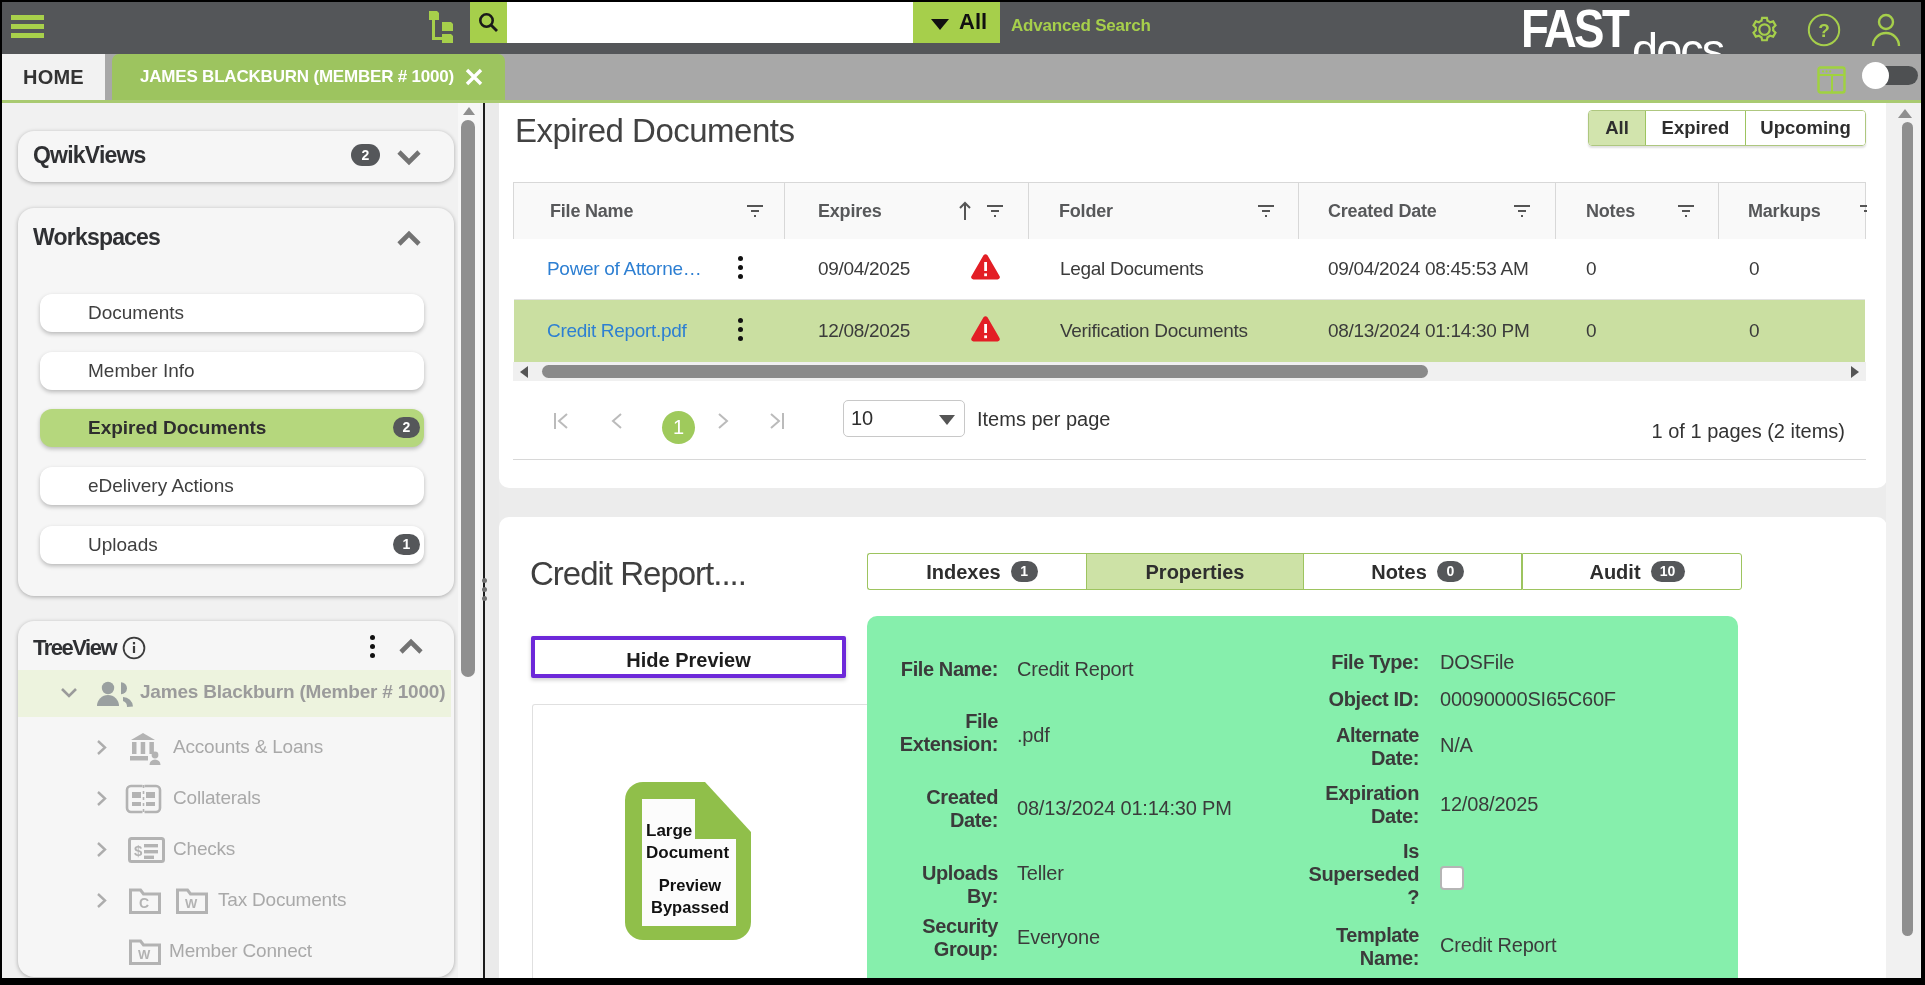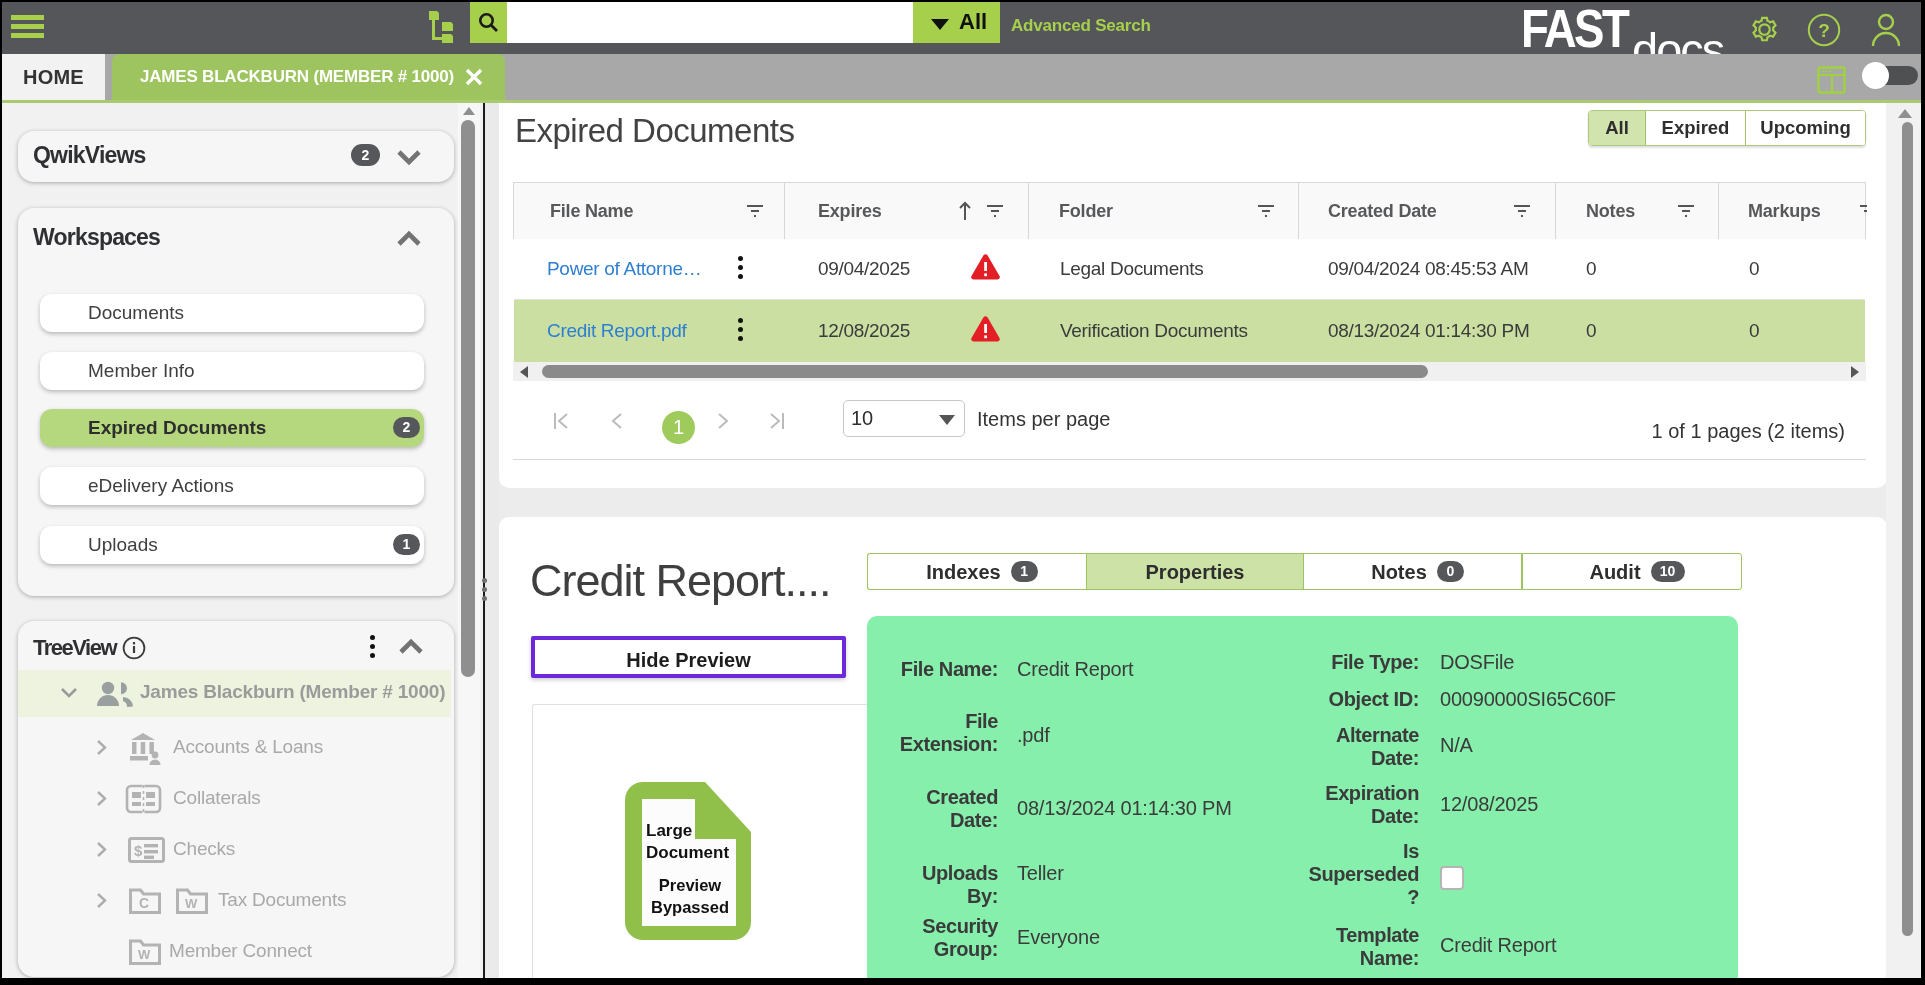--- a/index.html
+++ b/index.html
@@ -342,21 +342,21 @@
         </svg>
       <div class="abs" style="left:330px;top:19px;width:122px;height:37px;border:1px solid #c8c8c8;border-radius:5px;background:#fff;">
         <span style="position:absolute;left:7px;top:6px;font-size:20px;color:#2e2e2e;">10</span>
         <div style="position:absolute;right:9px;top:14px;width:0;height:0;border-left:8px solid transparent;border-right:8px solid transparent;border-top:10px solid #555;"></div>
       </div>
       <div class="abs" style="left:464px;top:27px;font-size:20px;color:#333;">Items per page</div>
       <div class="abs" style="right:21px;top:39px;font-size:20px;color:#333;">1 of 1 pages (2 items)</div>
     </div>
   </div>
   <div id="botpanel" class="abs">
-    <div class="abs" style="left:31px;top:38px;font-size:45px;color:#3f3f3f;letter-spacing:-1px;">Credit Report....</div>
+    <div class="abs" style="left:31px;top:38px;font-size:33px;color:#3f3f3f;letter-spacing:-1px;">Credit Report....</div>
 
     <div class="abs" style="left:368px;top:36px;width:875px;height:38px;display:flex;">
       <div class="btab" style="position:relative;width:219px;border-right:none;border-radius:3px 0 0 3px;line-height:36px;">Indexes<span class="badge" style="position:relative;display:inline-block;left:10px;top:-3px;width:27px;height:21px;line-height:21px;">1</span></div>
       <div class="btab" style="position:relative;width:218px;background:#cde2a6;line-height:36px;">Properties</div>
       <div class="btab" style="position:relative;width:218px;border-left:none;line-height:36px;">Notes<span class="badge" style="position:relative;display:inline-block;left:10px;top:-3px;width:27px;height:21px;line-height:21px;">0</span></div>
       <div class="btab" style="position:relative;flex:1;border-left:1px solid #9dc45f;border-radius:0 3px 3px 0;line-height:36px;">Audit<span class="badge" style="position:relative;display:inline-block;left:10px;top:-3px;width:34px;height:21px;line-height:21px;">10</span></div>
     </div>
 
     <div class="abs" style="left:32px;top:119px;width:315px;height:42px;background:#fff;border:4px solid #6d28d9;border-radius:2px;box-shadow:0 2px 4px rgba(0,0,0,0.2);text-align:center;line-height:40px;font-size:20px;font-weight:bold;color:#1d1d1d;">Hide Preview</div>
 

